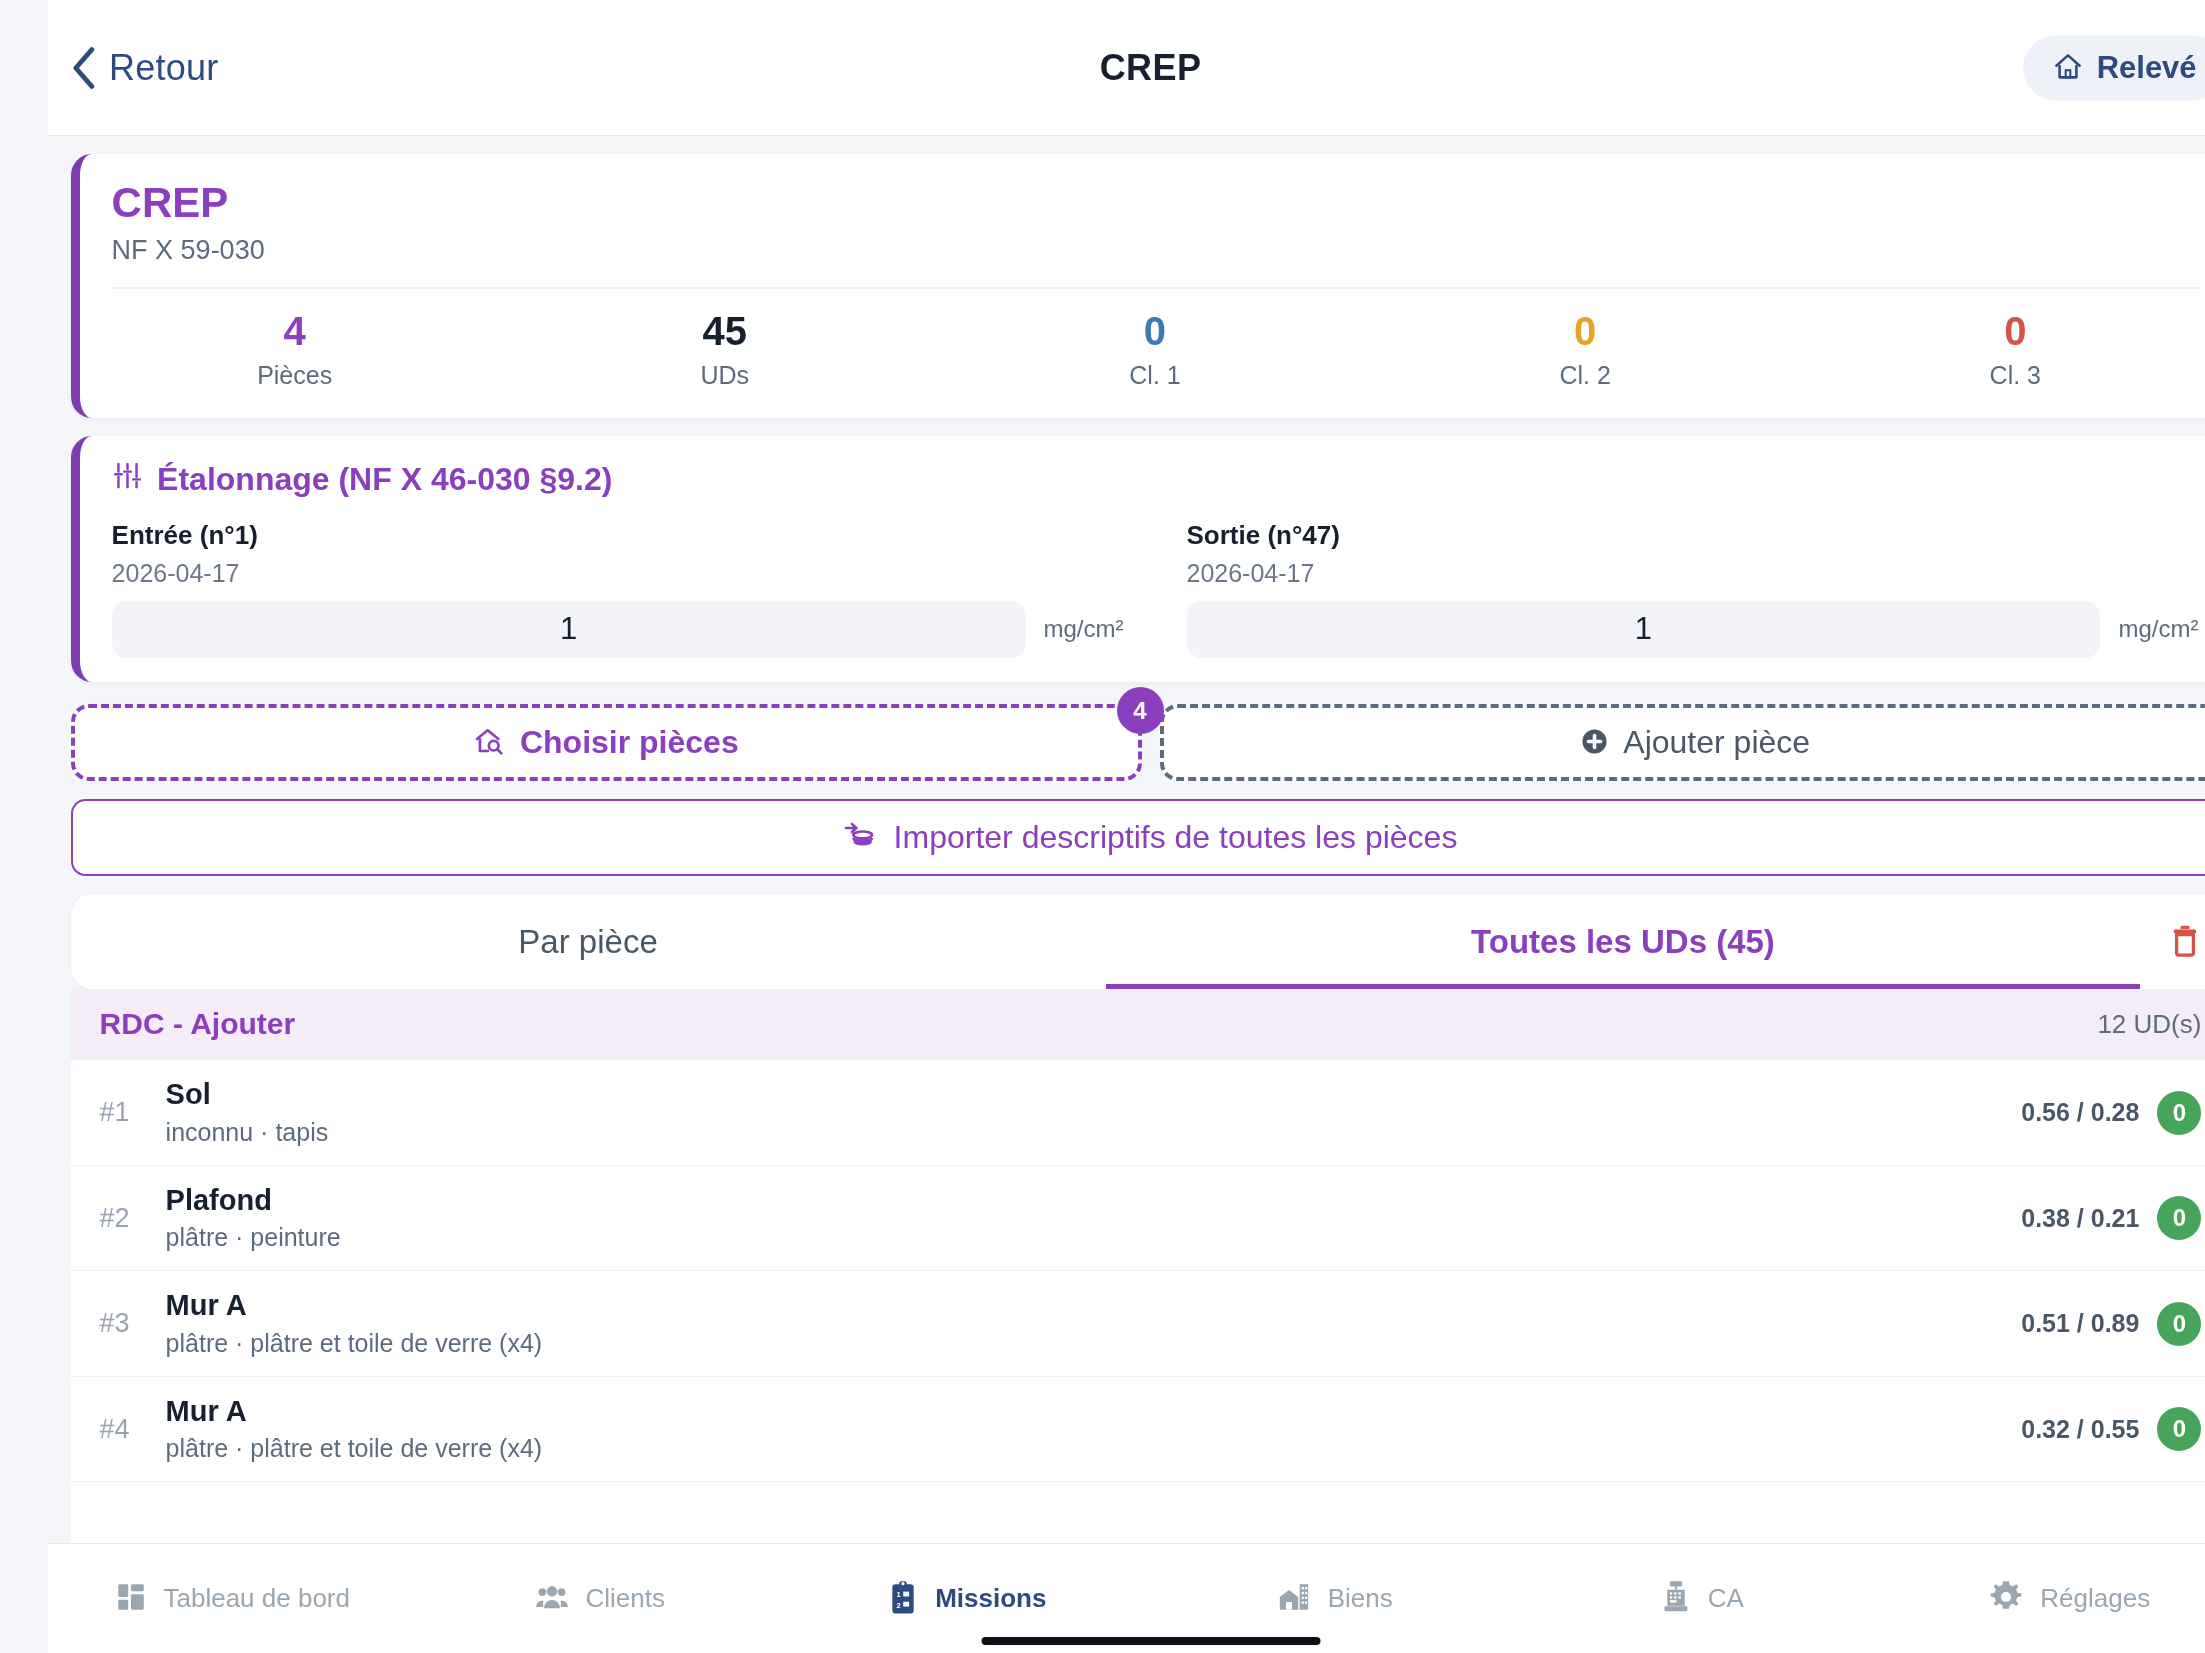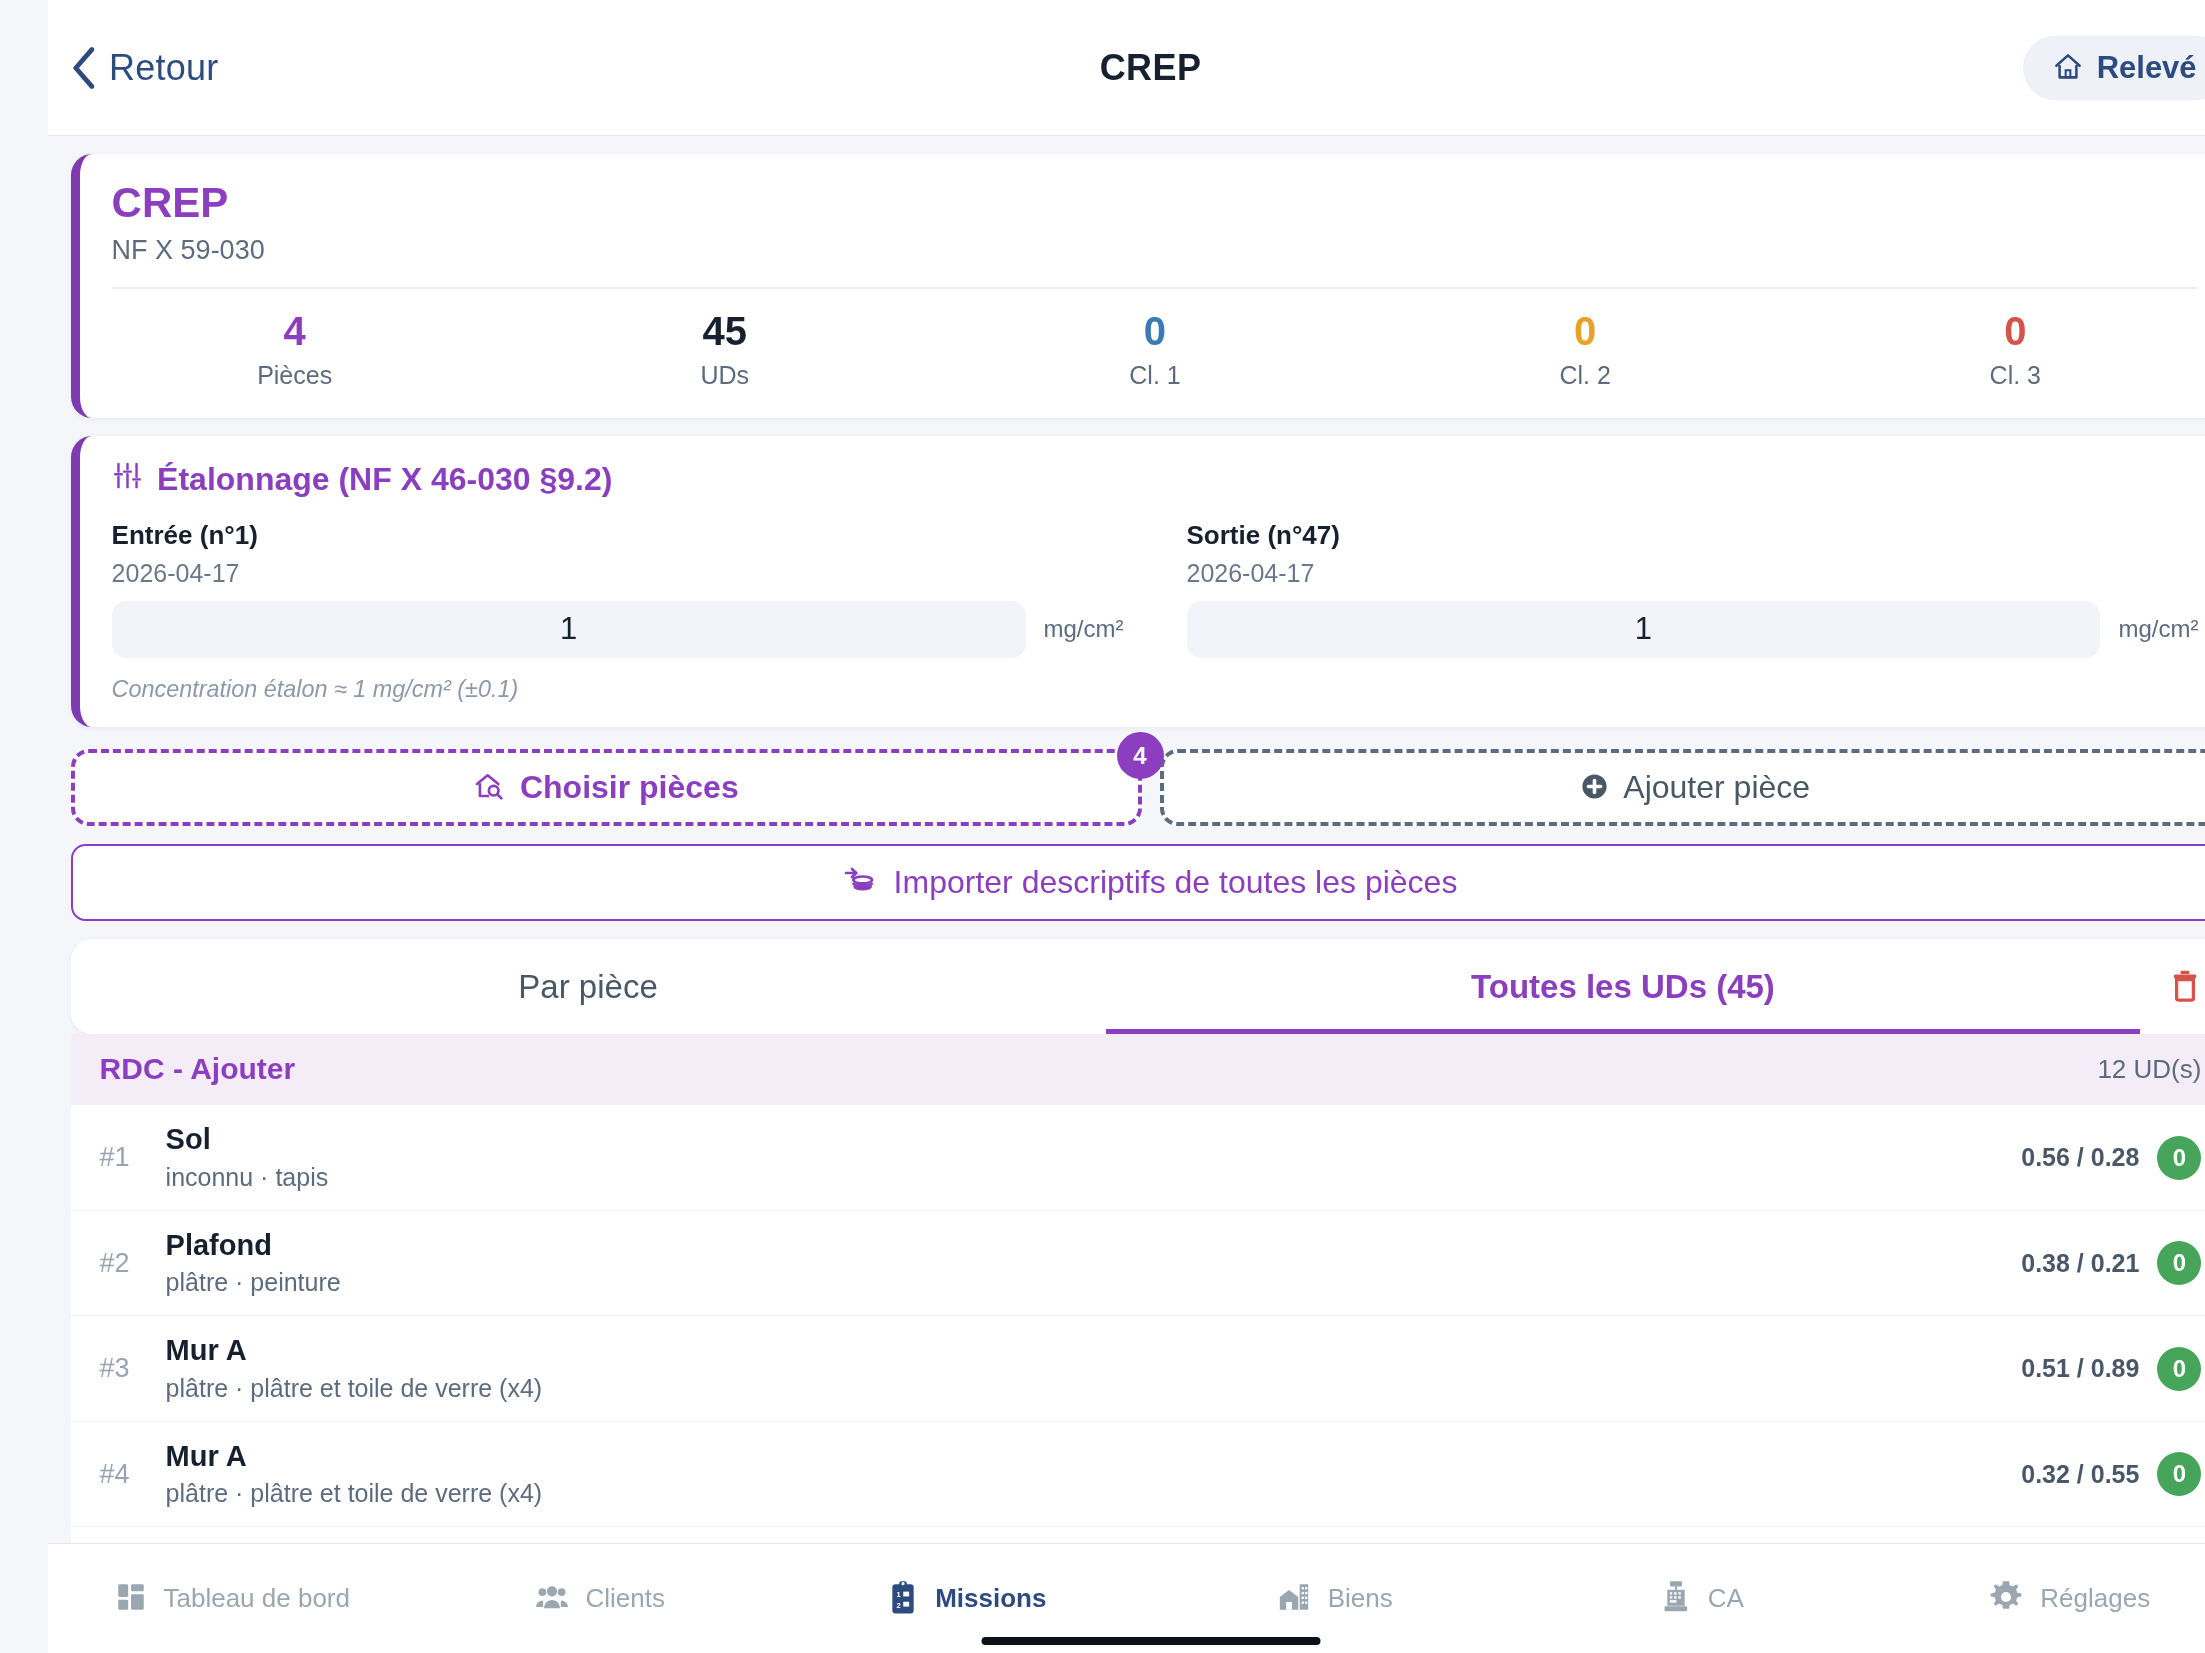--- a/index.html
+++ b/index.html
@@ -253,21 +253,20 @@
           </div>
           <div class="etal-col">
             <div class="etal-lab">Sortie (n°47)</div>
             <div class="etal-date">2026-04-17</div>
             <div class="etal-inputrow">
               <input class="etal-input" type="text" value="1" style="">
               <span class="etal-unit">mg/cm²</span>
             </div>
           </div>
         </div>
-        <div class="etal-note">Concentration étalon ≈ 1 mg/cm² (±0.1)</div>
       </div>
     </div>
 
     <div class="dash-row">
       <div class="dash-btn">
         <span>
           <svg width="32" height="32" viewBox="0 0 24 24">
             <path d="M3 10.5 L11 4 L19 10.5" fill="none" stroke="#8b3fbf" stroke-width="2" stroke-linecap="round" stroke-linejoin="round"></path>
             <path d="M5.2 10 V19.5 H12" fill="none" stroke="#8b3fbf" stroke-width="2" stroke-linejoin="round"></path>
             <circle cx="15.5" cy="15.5" r="3.6" fill="none" stroke="#8b3fbf" stroke-width="2"></circle>

